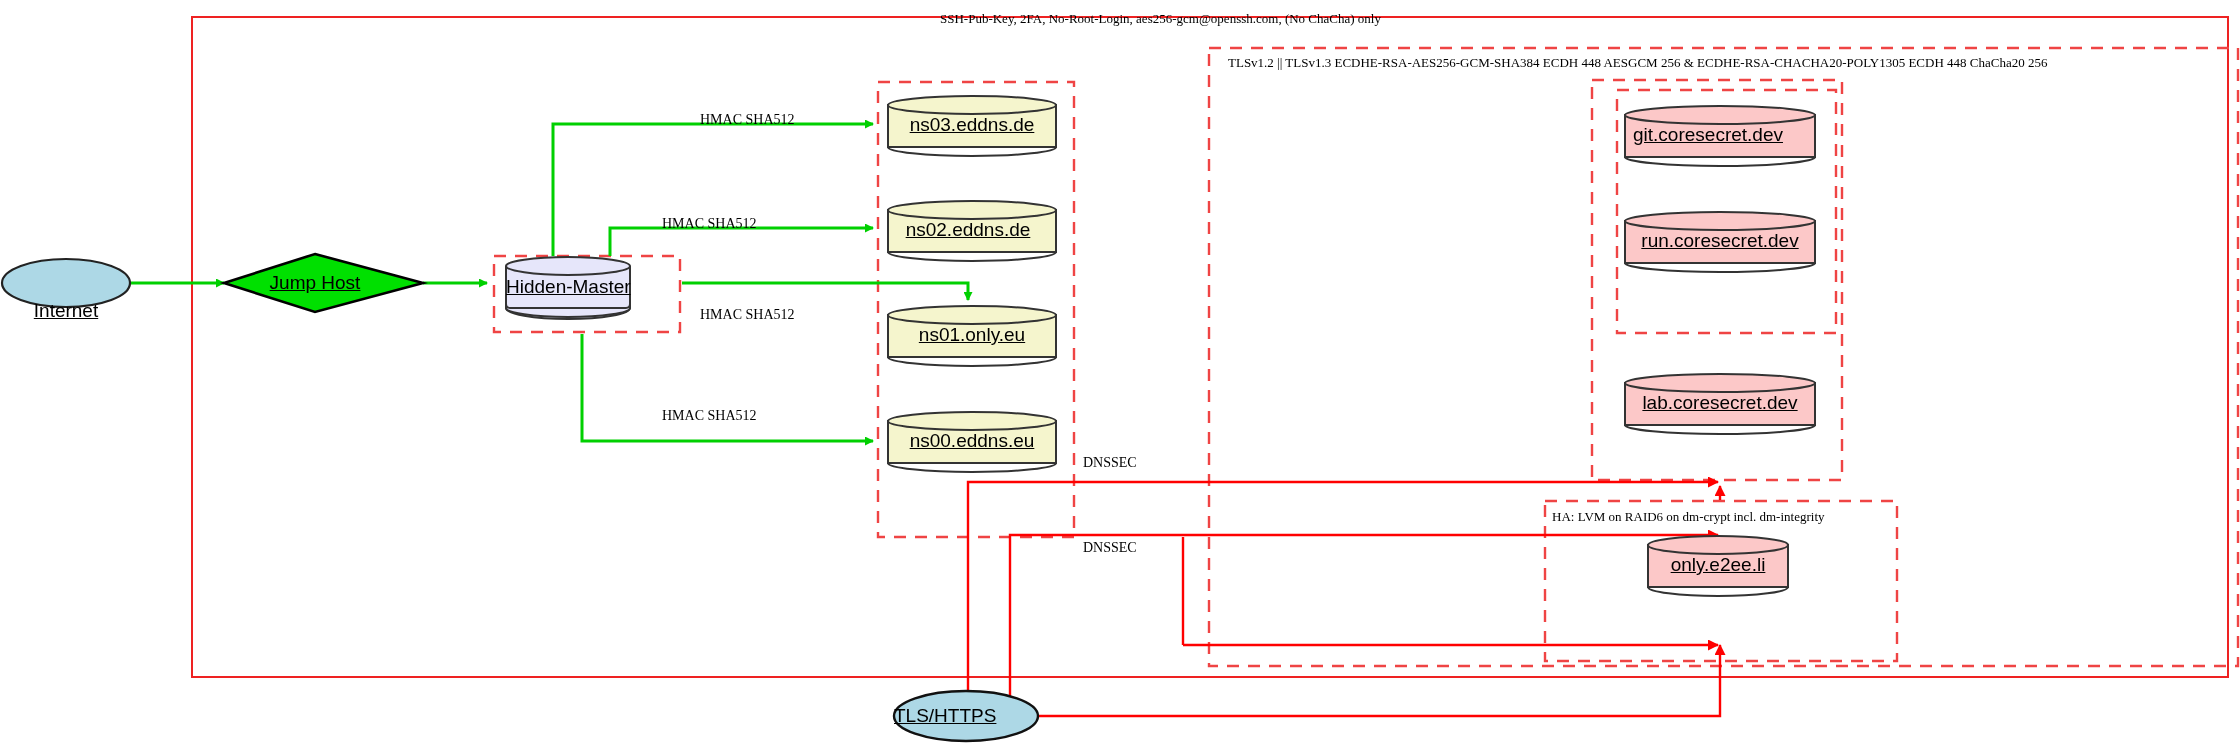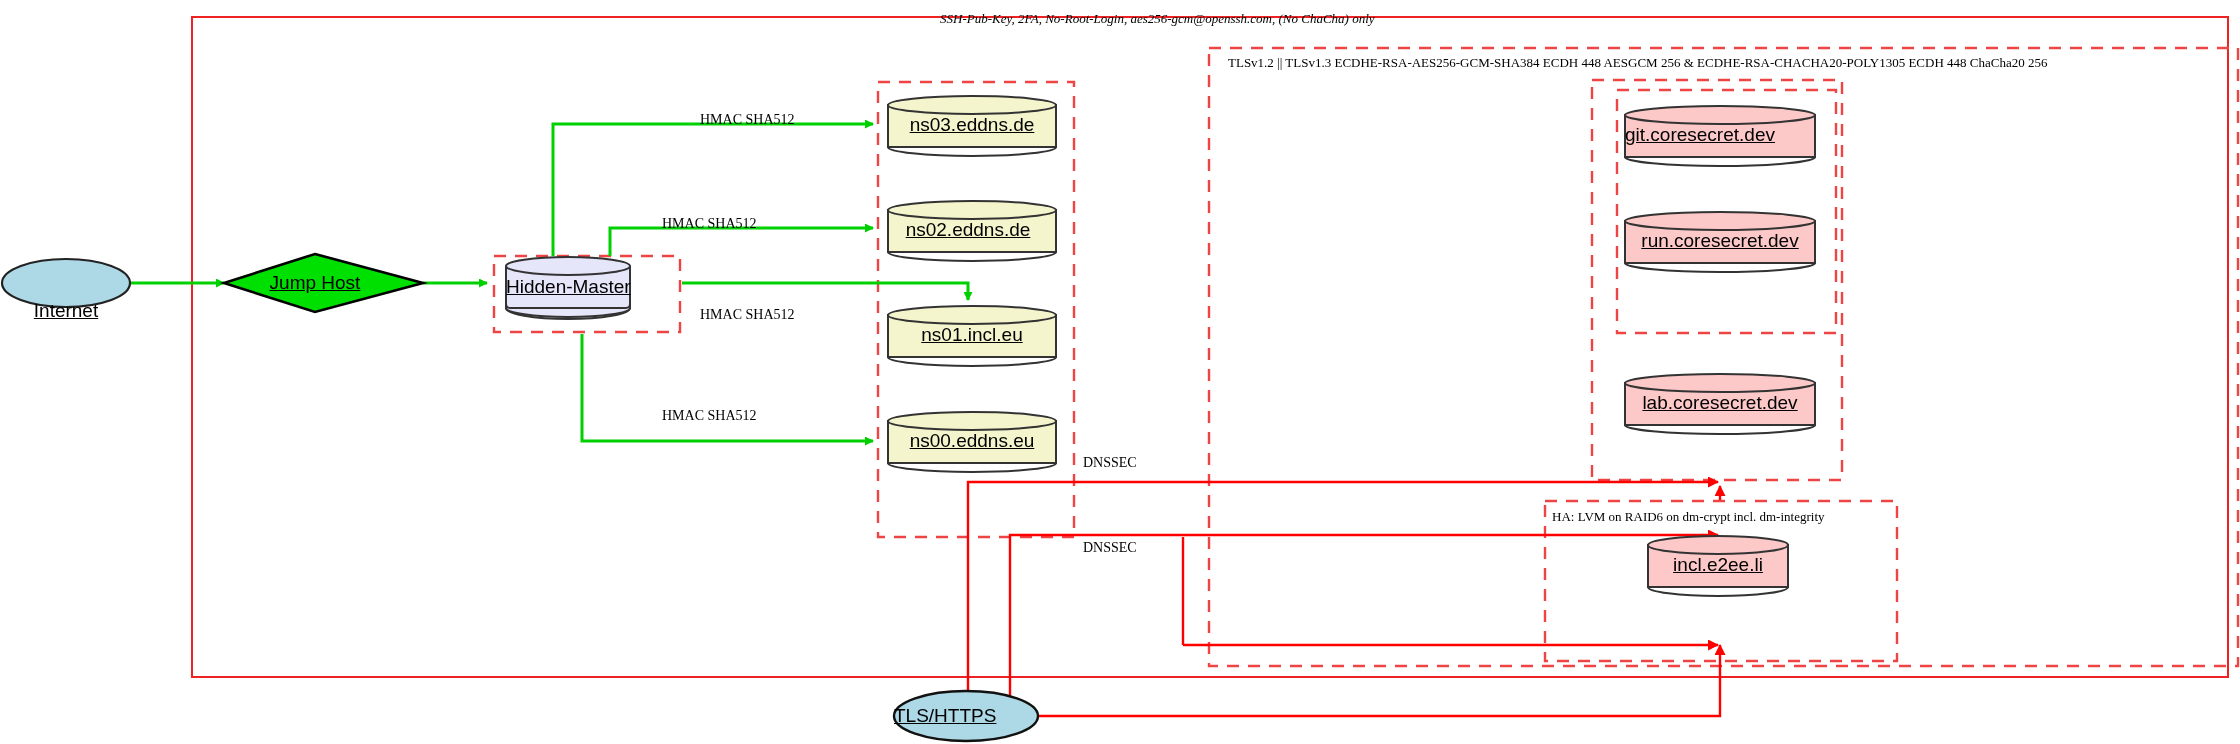--- a/index.html
+++ b/index.html
@@ -134,21 +134,21 @@
 
     <g>
       <rect x="1648" y="545" width="140" height="42" fill="#fcc8c8" stroke="#333" stroke-width="2"></rect>
       <ellipse cx="1718" cy="545" rx="70" ry="9" fill="#fcc8c8" stroke="#333" stroke-width="2"></ellipse>
       <path d="M1648,587 a70,9 0 0 0 140,0" stroke="#333" stroke-width="2" fill="none"></path>
     </g>
 
     <ellipse cx="966" cy="716" rx="72" ry="25" fill="#add8e6" stroke="#111111" stroke-width="2.4"></ellipse>
   </svg>
 
-  <div class="lbl lbl-serif t-boundary" style="left:940px;top:11px;font-style:italic;">SSH-Pub-Key, 2FA, No-Root-Login, aes256-gcm@openssh.com, (No ChaCha) only</div>
+  <div class="lbl lbl-serif t-boundary" style="left:940px;top:11px;">SSH-Pub-Key, 2FA, No-Root-Login, aes256-gcm@openssh.com, (No ChaCha) only</div>
 
   <div class="lbl lbl-serif t-boundary" style="left:1228px;top:55px;">TLSv1.2 || TLSv1.3 ECDHE-RSA-AES256-GCM-SHA384 ECDH 448 AESGCM 256 &amp; ECDHE-RSA-CHACHA20-POLY1305 ECDH 448 ChaCha20 256</div>
 
   <div class="lbl lbl-serif t-boundary" style="left:1552px;top:509px;">HA: LVM on RAID6 on dm-crypt incl. dm-integrity</div>
 
   <div class="lbl lbl-serif t-edge" style="left:700px;top:112px;">HMAC SHA512</div>
   <div class="lbl lbl-serif t-edge" style="left:662px;top:216px;">HMAC SHA512</div>
   <div class="lbl lbl-serif t-edge" style="left:700px;top:307px;">HMAC SHA512</div>
   <div class="lbl lbl-serif t-edge" style="left:662px;top:408px;">HMAC SHA512</div>
 
@@ -156,23 +156,23 @@
   <div class="lbl lbl-serif t-edge" style="left:1083px;top:540px;">DNSSEC</div>
 
   <div class="lbl lbl-sans t-node" style="left:0px;top:272px;width:132px;text-align:center;margin-top:28px;">Internet</div>
 
   <div class="lbl lbl-sans t-node" style="left:249px;top:272px;width:132px;text-align:center;">Jump Host</div>
 
   <div class="lbl lbl-sans t-node" style="left:506px;top:276px;width:134px;text-align:left;">Hidden-Master</div>
 
   <div class="lbl lbl-sans t-node" style="left:888px;top:114px;width:168px;text-align:center;">ns03.eddns.de</div>
   <div class="lbl lbl-sans t-node" style="left:888px;top:219px;width:160px;text-align:center;">ns02.eddns.de</div>
-  <div class="lbl lbl-sans t-node" style="left:888px;top:324px;width:168px;text-align:center;">ns01.incl.eu</div>
+  <div class="lbl lbl-sans t-node" style="left:888px;top:324px;width:168px;text-align:center;">ns01.only.eu</div>
   <div class="lbl lbl-sans t-node" style="left:888px;top:430px;width:168px;text-align:center;">ns00.eddns.eu</div>
 
-  <div class="lbl lbl-sans t-node" style="left:1625px;top:124px;width:166px;">git.coresecret.dev</div>
+  <div class="lbl lbl-sans t-node" style="left:1625px;top:124px;width:166px;text-align:center;">git.coresecret.dev</div>
   <div class="lbl lbl-sans t-node" style="left:1625px;top:230px;width:190px;text-align:center;">run.coresecret.dev</div>
   <div class="lbl lbl-sans t-node" style="left:1625px;top:392px;width:190px;text-align:center;">lab.coresecret.dev</div>
-  <div class="lbl lbl-sans t-node" style="left:1648px;top:554px;width:140px;text-align:center;">incl.e2ee.li</div>
+  <div class="lbl lbl-sans t-node" style="left:1648px;top:554px;width:140px;text-align:center;">only.e2ee.li</div>
 
   <div class="lbl lbl-sans t-node" style="left:894px;top:705px;width:168px;text-align:left;">TLS/HTTPS</div>
 
 </div>
 
 </body></html>

